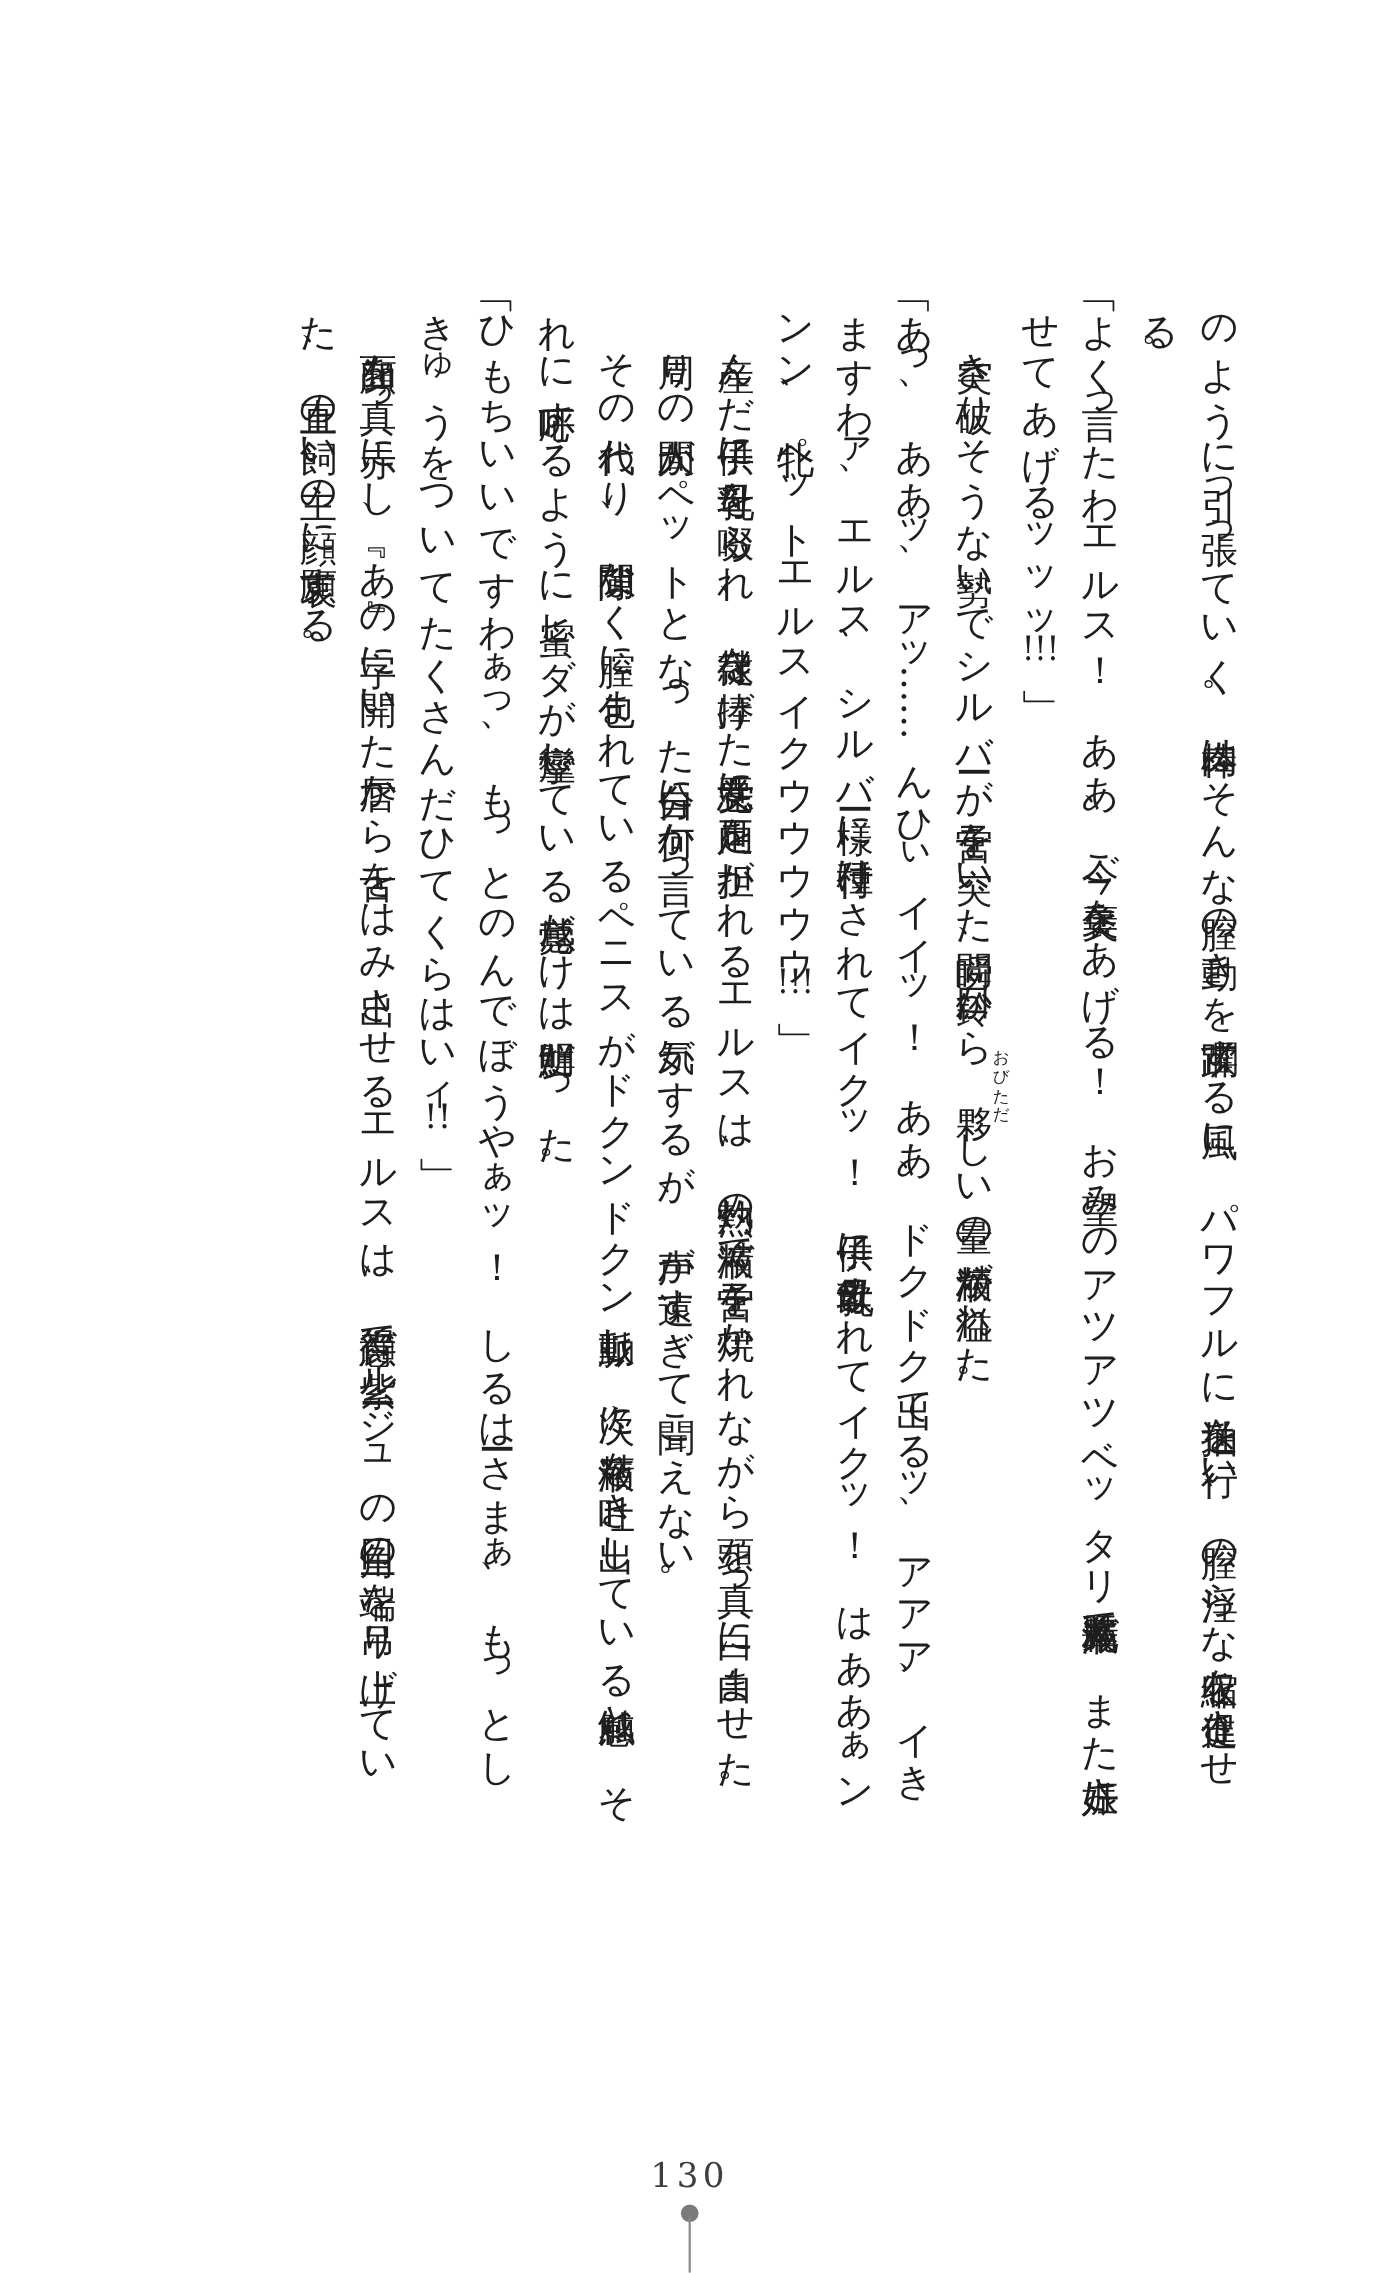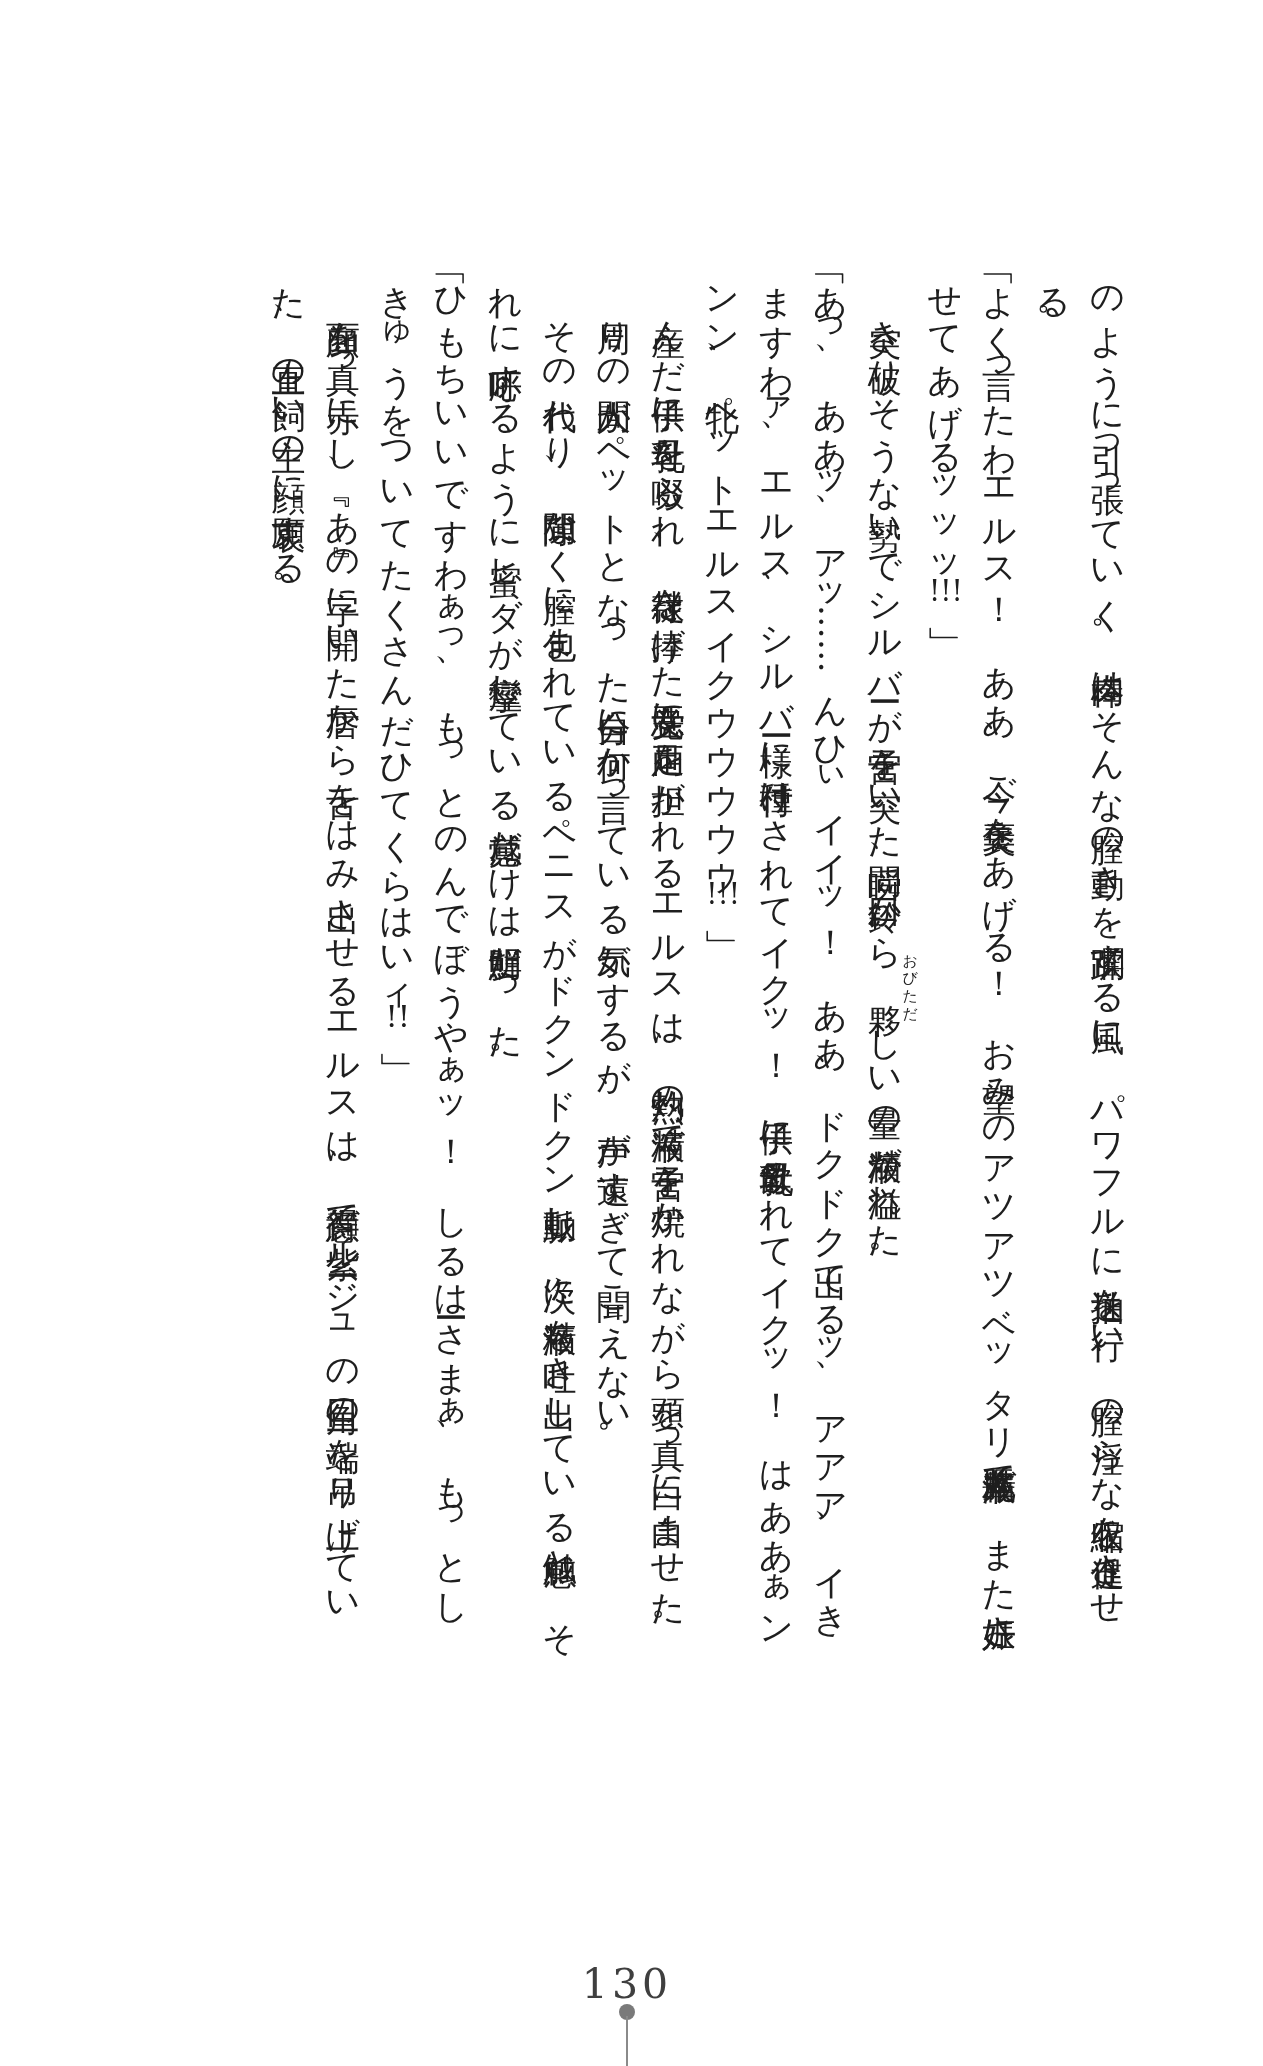--- a/index.html
+++ b/index.html
@@ -55,21 +55,21 @@
     letter-spacing: 0;
     color: #1e1e1e;
   }
   
   .page-number {
     position: absolute;
     top: 1960px;
     left: 557px;
     width: 140px;
     text-align: center;
-    font-size: 41px;
+    font-size: 31px;
     letter-spacing: 4px;
     color: #3f3f3f;
     font-family: "DejaVu Serif", "Liberation Serif", serif;
   }
   .footer-dot {
     position: absolute;
     top: 2004px;
     left: 619px;
     width: 16px;
     height: 16px;

